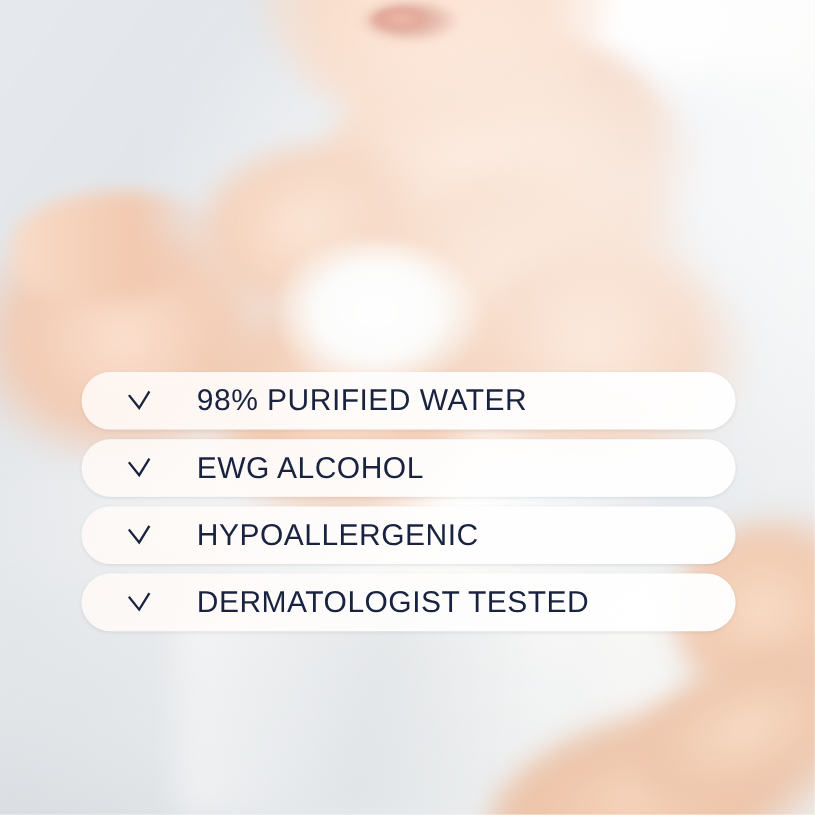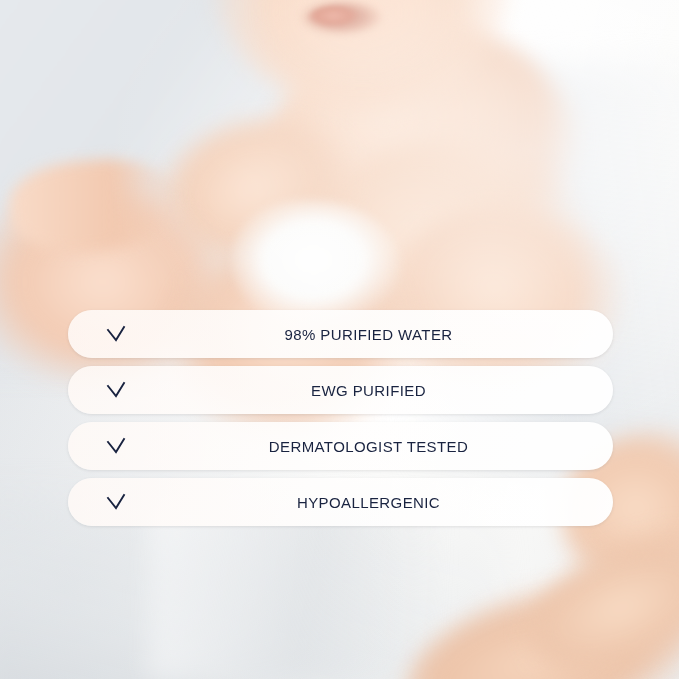--- a/index.html
+++ b/index.html
@@ -220,25 +220,24 @@
     fill: none;
     stroke: #192340;
     stroke-width: 1.9;
     stroke-linecap: square;
     stroke-linejoin: miter;
   }
   .badge-label {
     position: relative;
     z-index: 2;
     flex: 1 1 auto;
-    text-align: center;
     padding-right: 40px;
     color: #192340;
     font-family: "Liberation Sans", sans-serif;
-    font-size: 15px;
+    font-size: 25px;
     letter-spacing: .4px;
     white-space: nowrap;
   }
 </style>
 </head>
 <body>
 
 <div class="canvas">
 
   <div class="photo">
@@ -278,37 +277,37 @@
       </span>
       <span class="badge-label">98% PURIFIED WATER</span>
     </div>
 
     <div class="badge">
       <span class="check-wrap">
         <svg class="check-icon" viewBox="0 0 26 26" aria-hidden="true">
             <path d="M5 9 L13 19 L21 6"></path>
           </svg>
       </span>
-      <span class="badge-label">EWG PURIFIED</span>
+      <span class="badge-label">EWG ALCOHOL</span>
     </div>
 
 
+
+    <div class="badge">
+      <span class="check-wrap">
+        <svg class="check-icon" viewBox="0 0 26 26" aria-hidden="true">
+            <path d="M5 9 L13 19 L21 6"></path>
+          </svg>
+      </span>
+      <span class="badge-label">HYPOALLERGENIC</span>
+    </div>
 
     <div class="badge">
       <span class="check-wrap">
         <svg class="check-icon" viewBox="0 0 26 26" aria-hidden="true">
             <path d="M5 9 L13 19 L21 6"></path>
           </svg>
       </span>
       <span class="badge-label">DERMATOLOGIST TESTED</span>
     </div>
 
-    <div class="badge">
-      <span class="check-wrap">
-        <svg class="check-icon" viewBox="0 0 26 26" aria-hidden="true">
-            <path d="M5 9 L13 19 L21 6"></path>
-          </svg>
-      </span>
-      <span class="badge-label">HYPOALLERGENIC</span>
-    </div>
-
   </div>
 </div>
 
 </body></html>

